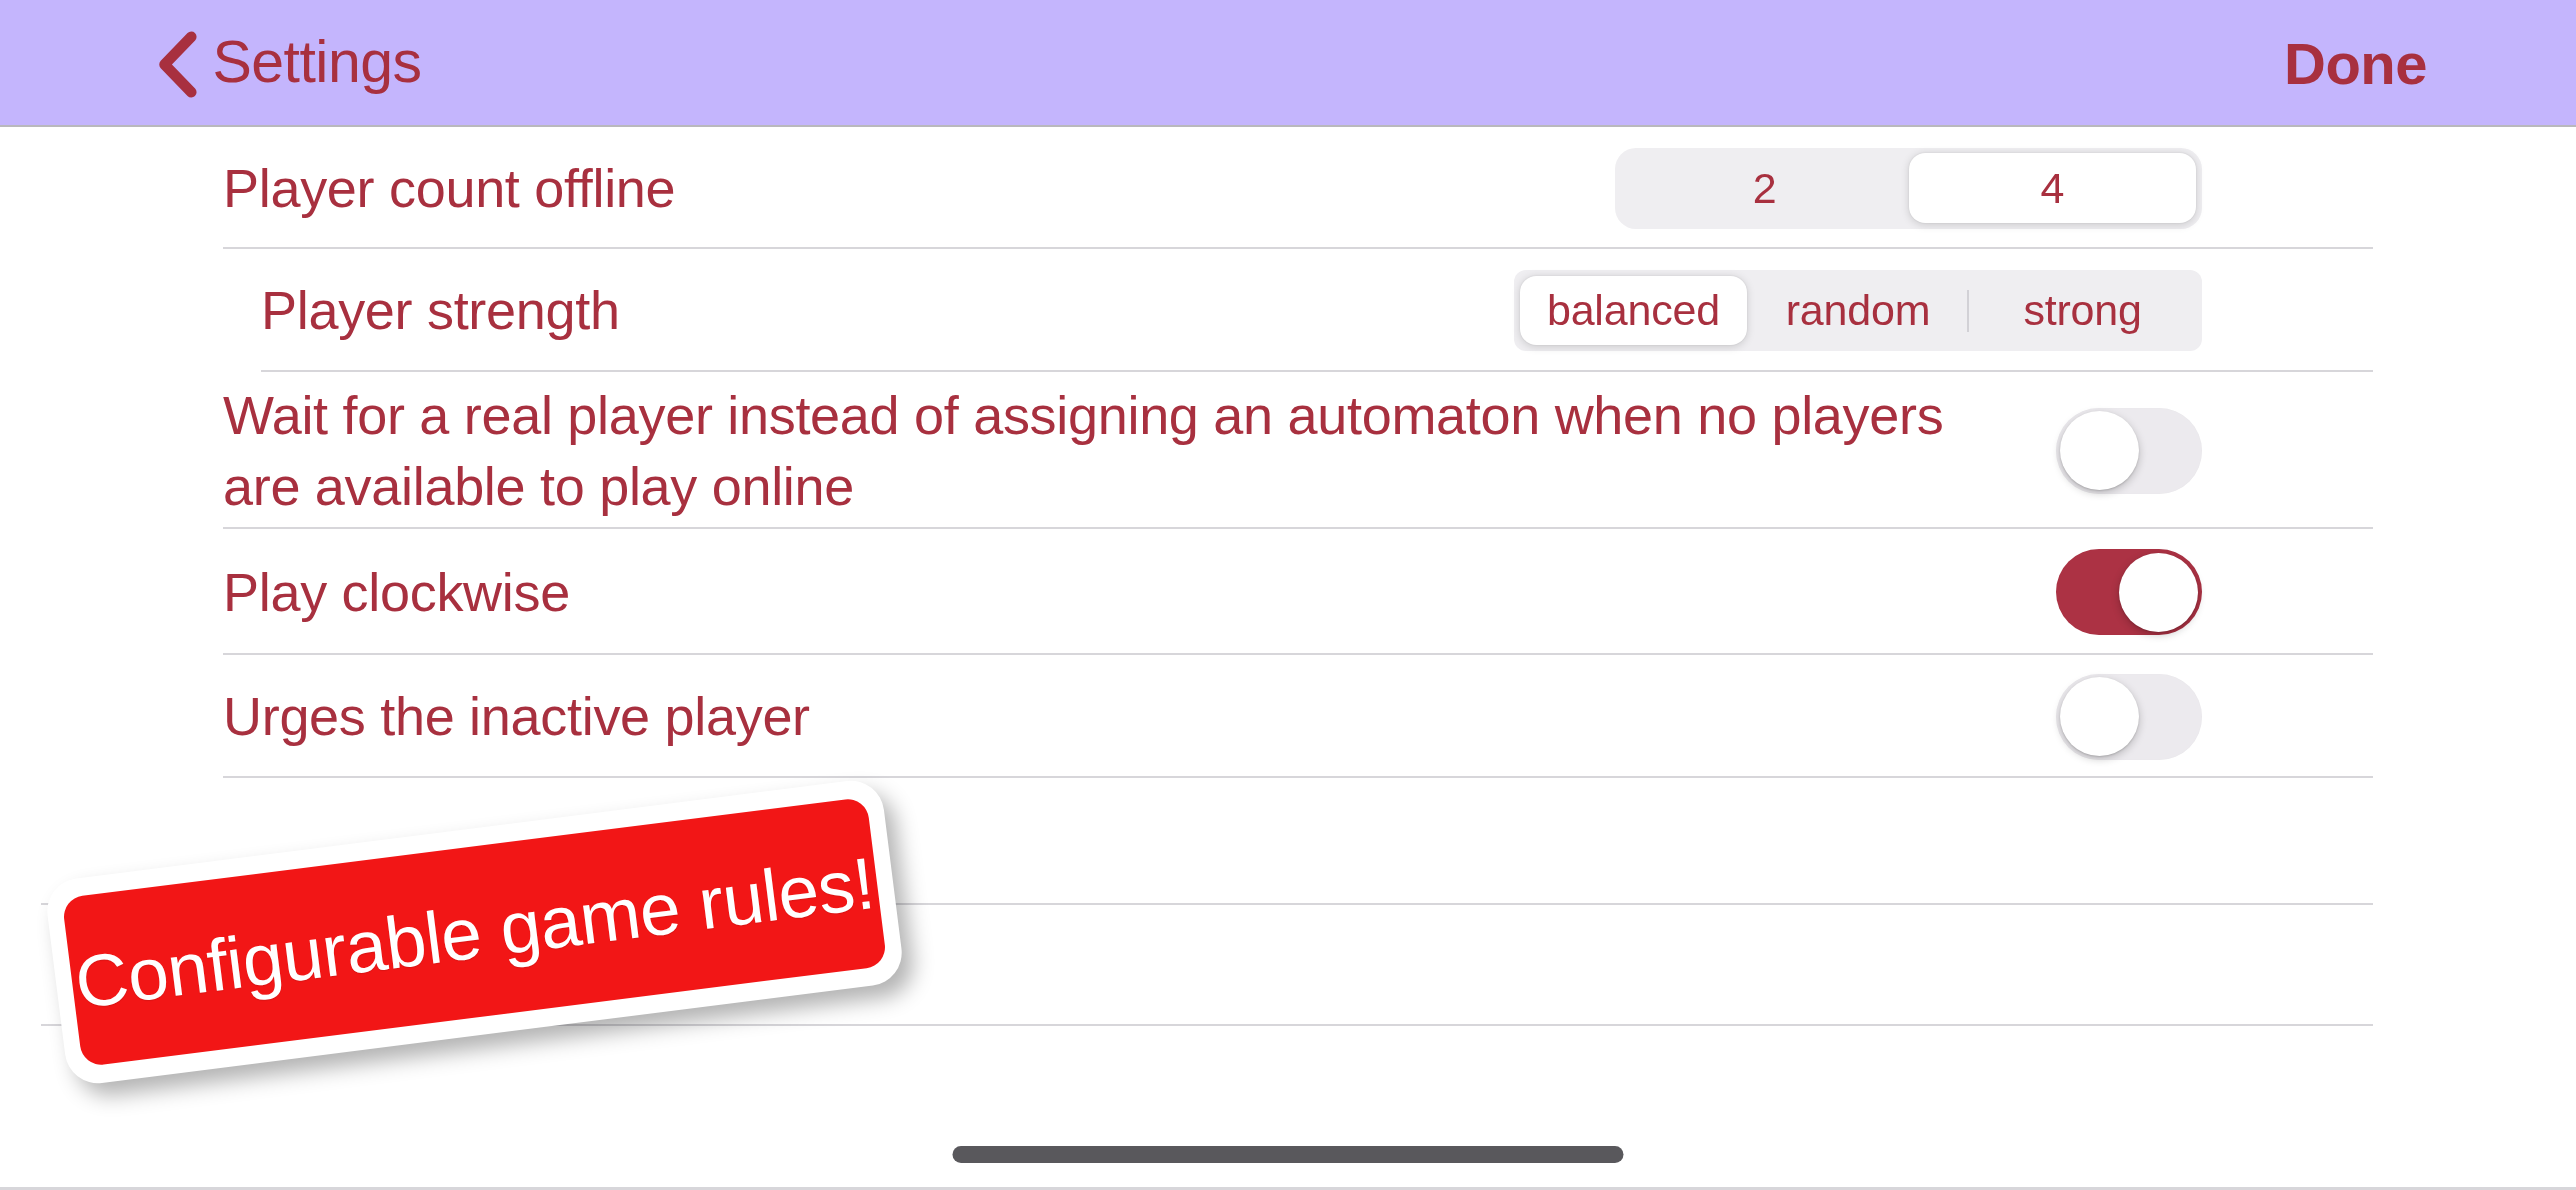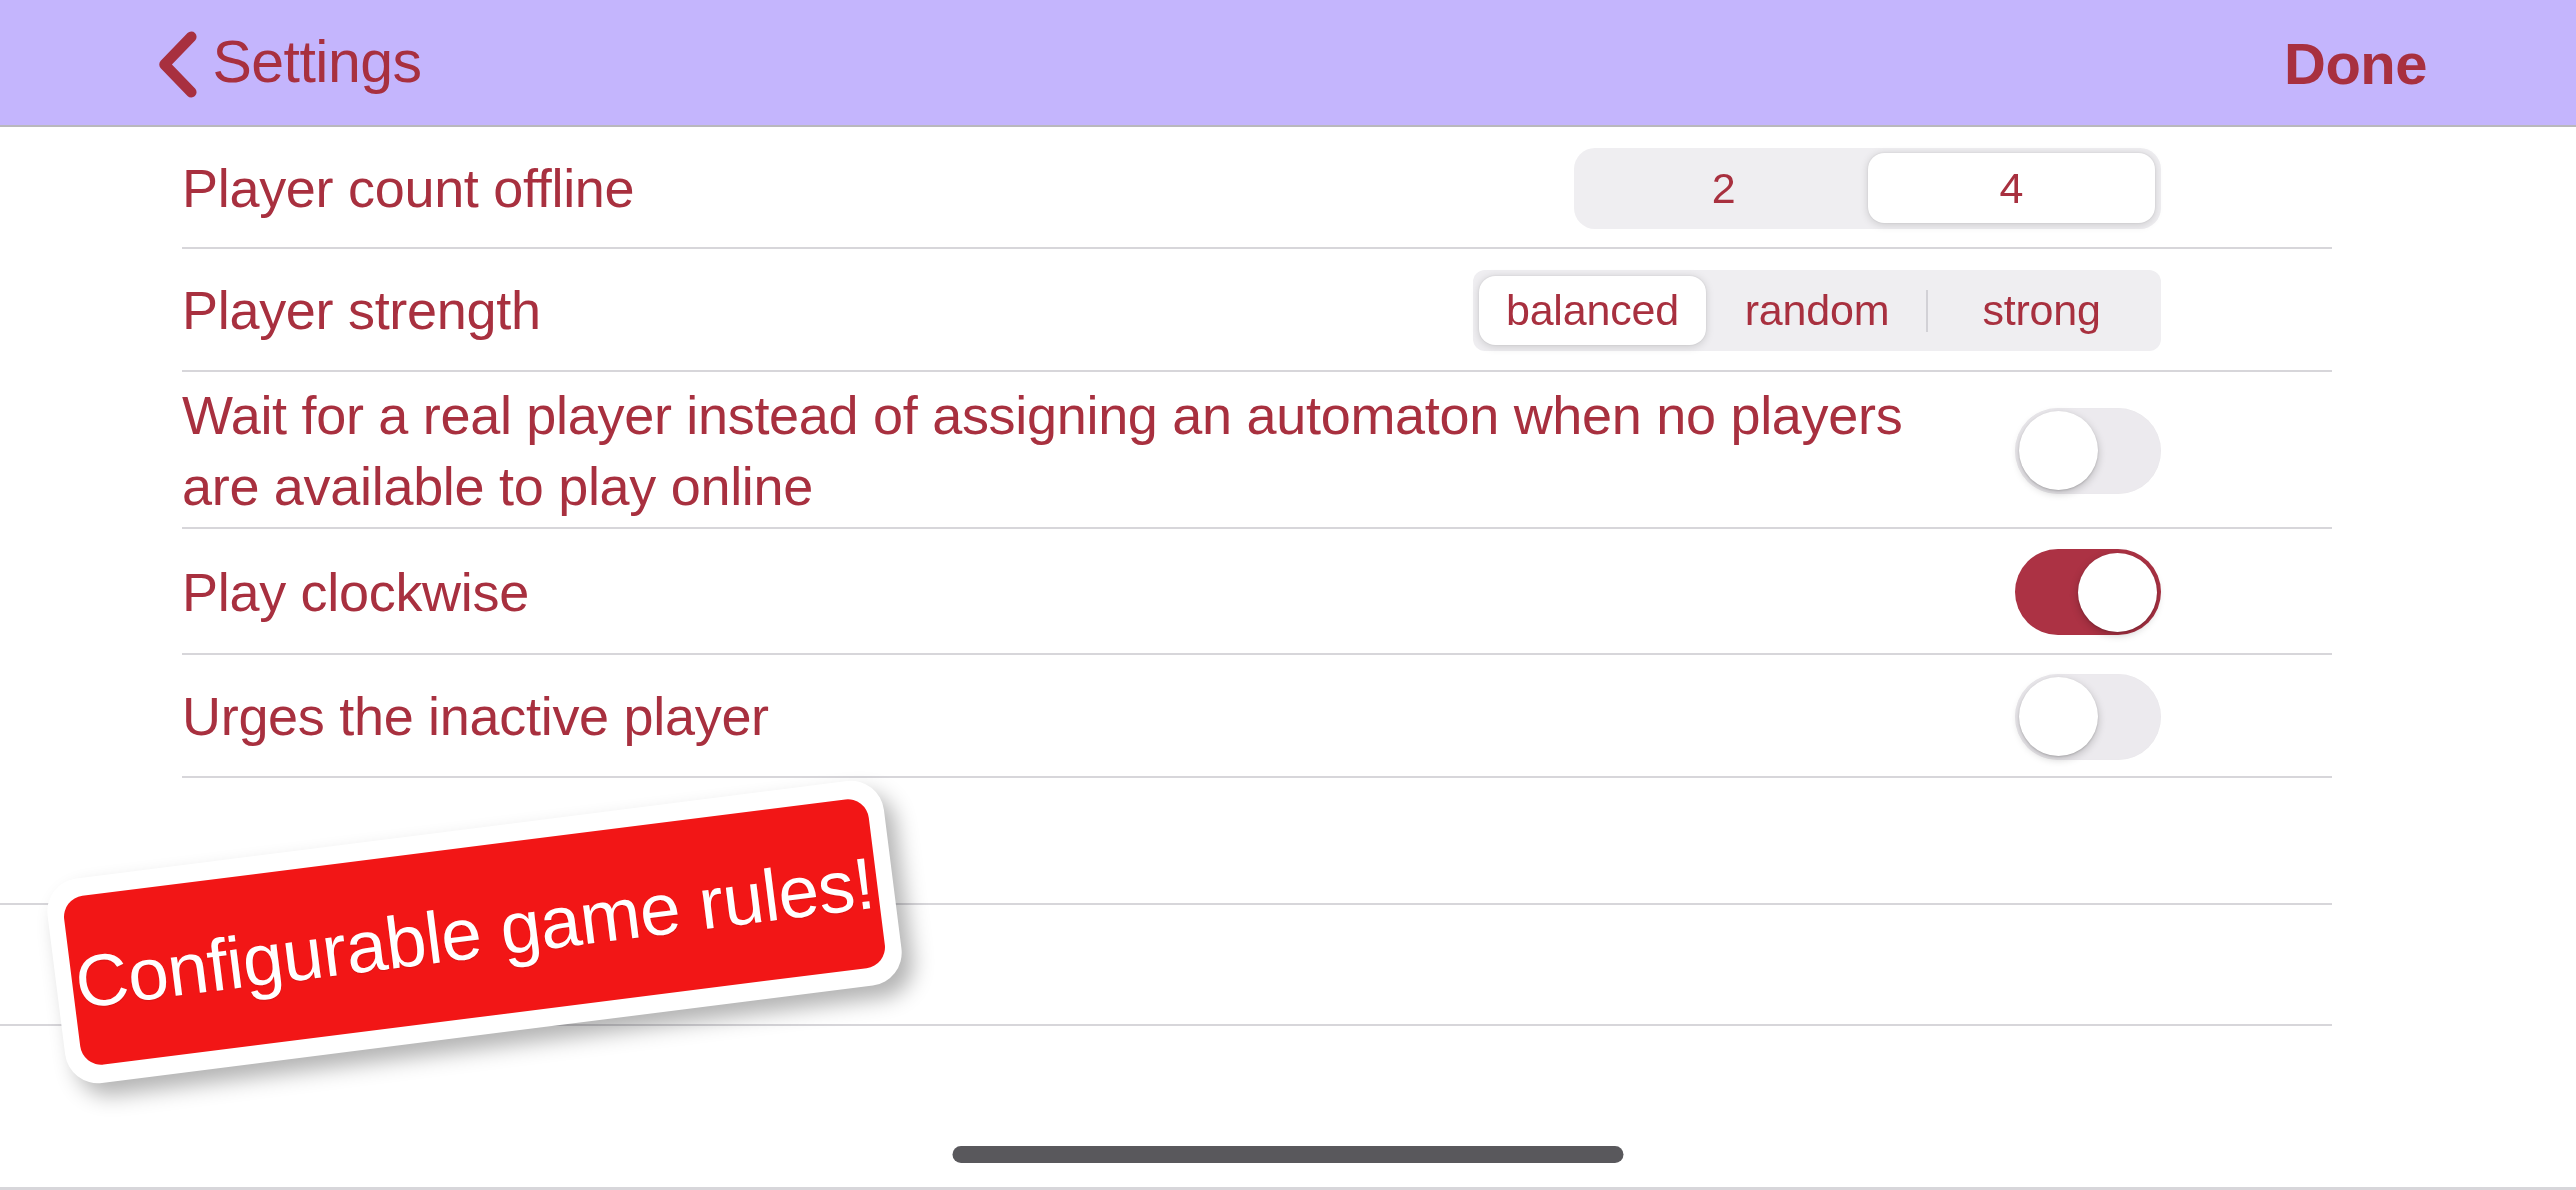--- a/index.html
+++ b/index.html
@@ -65,20 +65,21 @@
     user-select: none;
     letter-spacing: -0.5px;
   }
 
   
   .list {
     position: absolute;
     left: 0;
     top: 127px;
     width: 2332px;
+    padding-left: 41px;
   }
   .row {
     position: relative;
     display: flex;
     align-items: center;
     justify-content: space-between;
     padding-left: 182px;
     padding-right: 171px;
     box-sizing: border-box;
     background: #ffffff;
@@ -97,21 +98,21 @@
   }
   .row-label {
     font-size: 54px;
     color: #a8303f;
     line-height: 1.30;
     letter-spacing: -0.3px;
     padding-right: 38px;
     max-width: 1936px;
   }
   .row-h1 { height: 122px; }
-  .row-h2 { height: 123px; }
+  .row-h2 { height: 123px; margin-left: 38px; }
   .row-tall { height: 157px; }
   .row-h3 { height: 126px; }
   .row-h4 { height: 123px; }
   .row-empty-a { height: 127px; }
   .row-empty-b { height: 121px; }
 
   
   .segmented {
     display: flex;
     align-items: stretch;

